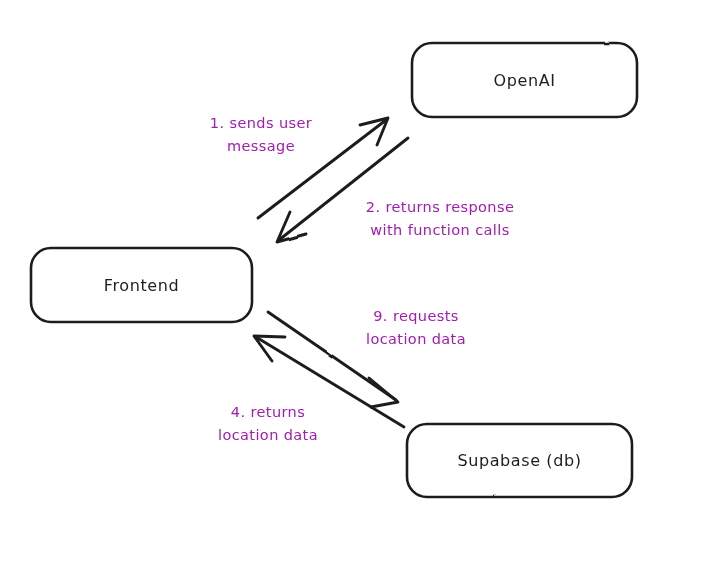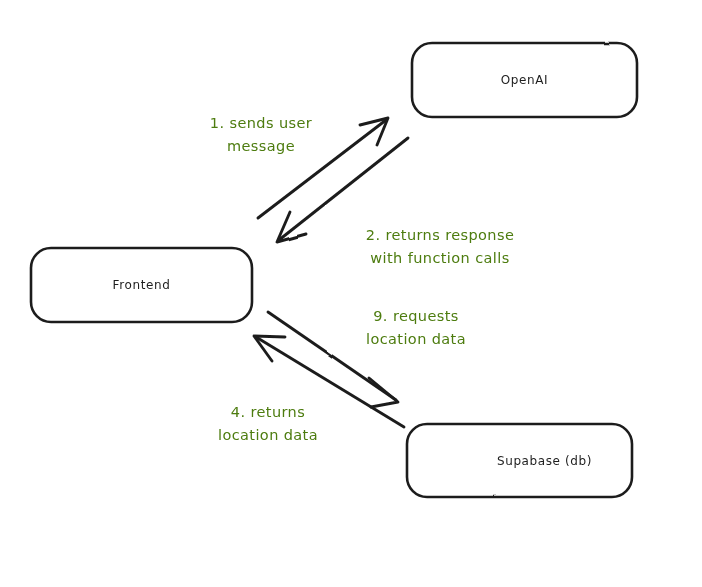--- a/index.html
+++ b/index.html
@@ -22,44 +22,44 @@
     width: 702px;
     height: 587px;
   }
   .node-label {
     position: absolute;
     display: flex;
     align-items: center;
     justify-content: center;
     text-align: center;
     font-family: "DejaVu Sans", sans-serif;
-    font-size: 12px;
+    font-size: 16px;
     letter-spacing: 0.6px;
     color: #1e1e1e;
     white-space: nowrap;
     pointer-events: none;
   }
   .edge-label {
     position: absolute;
     text-align: center;
     font-family: "DejaVu Sans", sans-serif;
     font-size: 14.5px;
     line-height: 23px;
     letter-spacing: 0.4px;
-    color: #4d7c0f;
+    color: #a21caf;
     white-space: pre-line;
     pointer-events: none;
   }
   
   #node-openai-label   { left: 412px; top: 43px;  width: 225px; height: 74px; }
   #node-frontend-label { left: 31px;  top: 248px; width: 221px; height: 74px; border-radius: 25px; }
-  #node-supabase-label { left: 407px; top: 424px; width: 225px; height: 73px; padding-left: 25px; }
+  #node-supabase-label { left: 407px; top: 424px; width: 225px; height: 73px; }
   
   #edge-label-1 { left: 186px; top: 112px; width: 150px; }
-  #edge-label-2 { left: 345px; top: 196px; width: 190px; margin-top: 28px; }
+  #edge-label-2 { left: 345px; top: 196px; width: 190px; }
   #edge-label-3 { left: 336px; top: 305px; width: 160px; }
   #edge-label-4 { left: 188px; top: 401px; width: 160px; text-align: center; }
 </style>
 </head>
 <body>
 
 <svg id="canvas" viewBox="0 0 702 587">
   <defs>
     <filter id="rough" x="-20%" y="-20%" width="140%" height="140%">
       <feTurbulence type="fractalNoise" baseFrequency="0.035" numOctaves="2" seed="7" result="noise"></feTurbulence>

